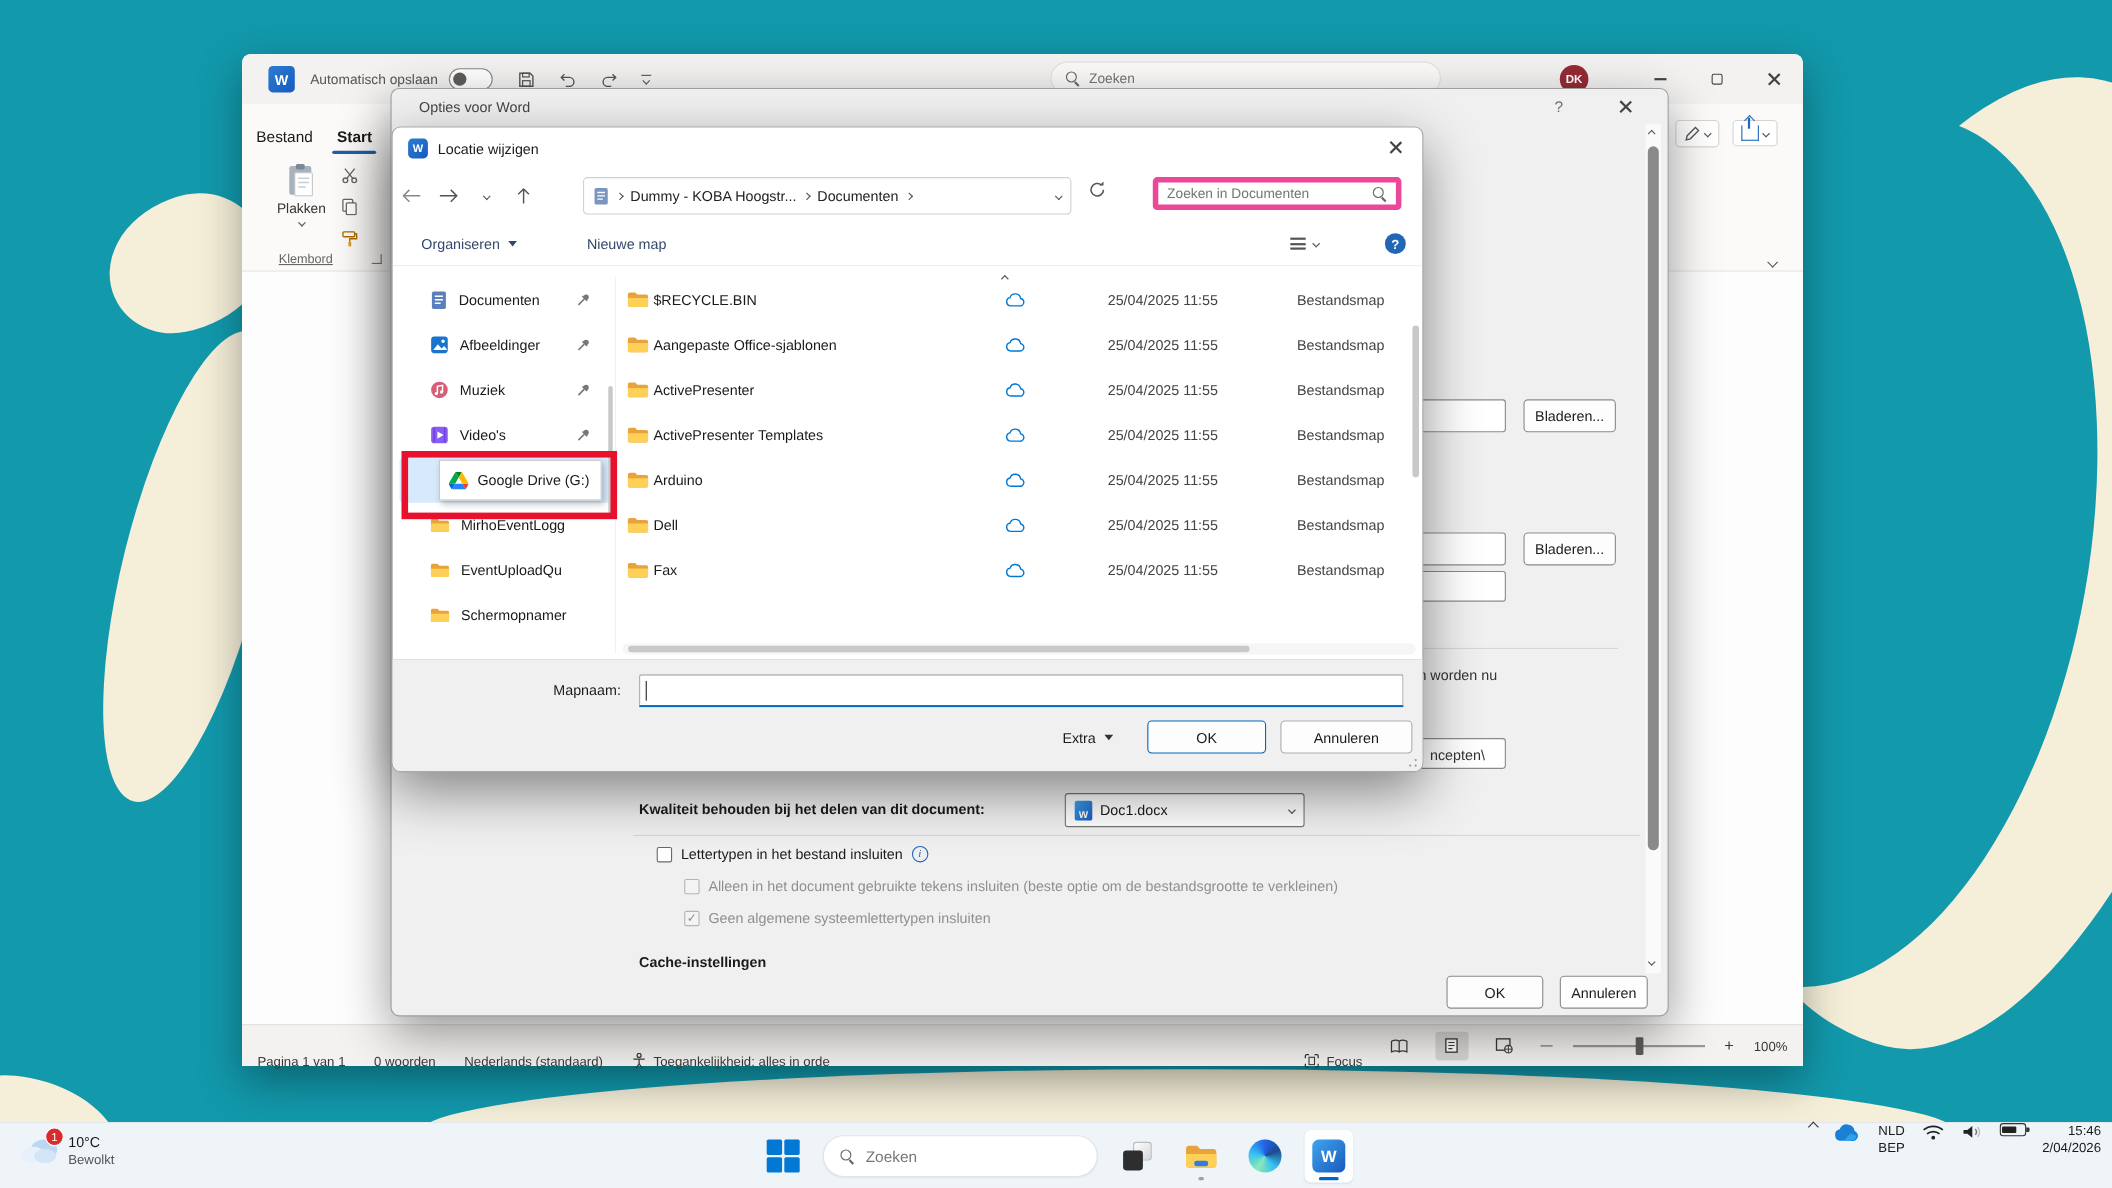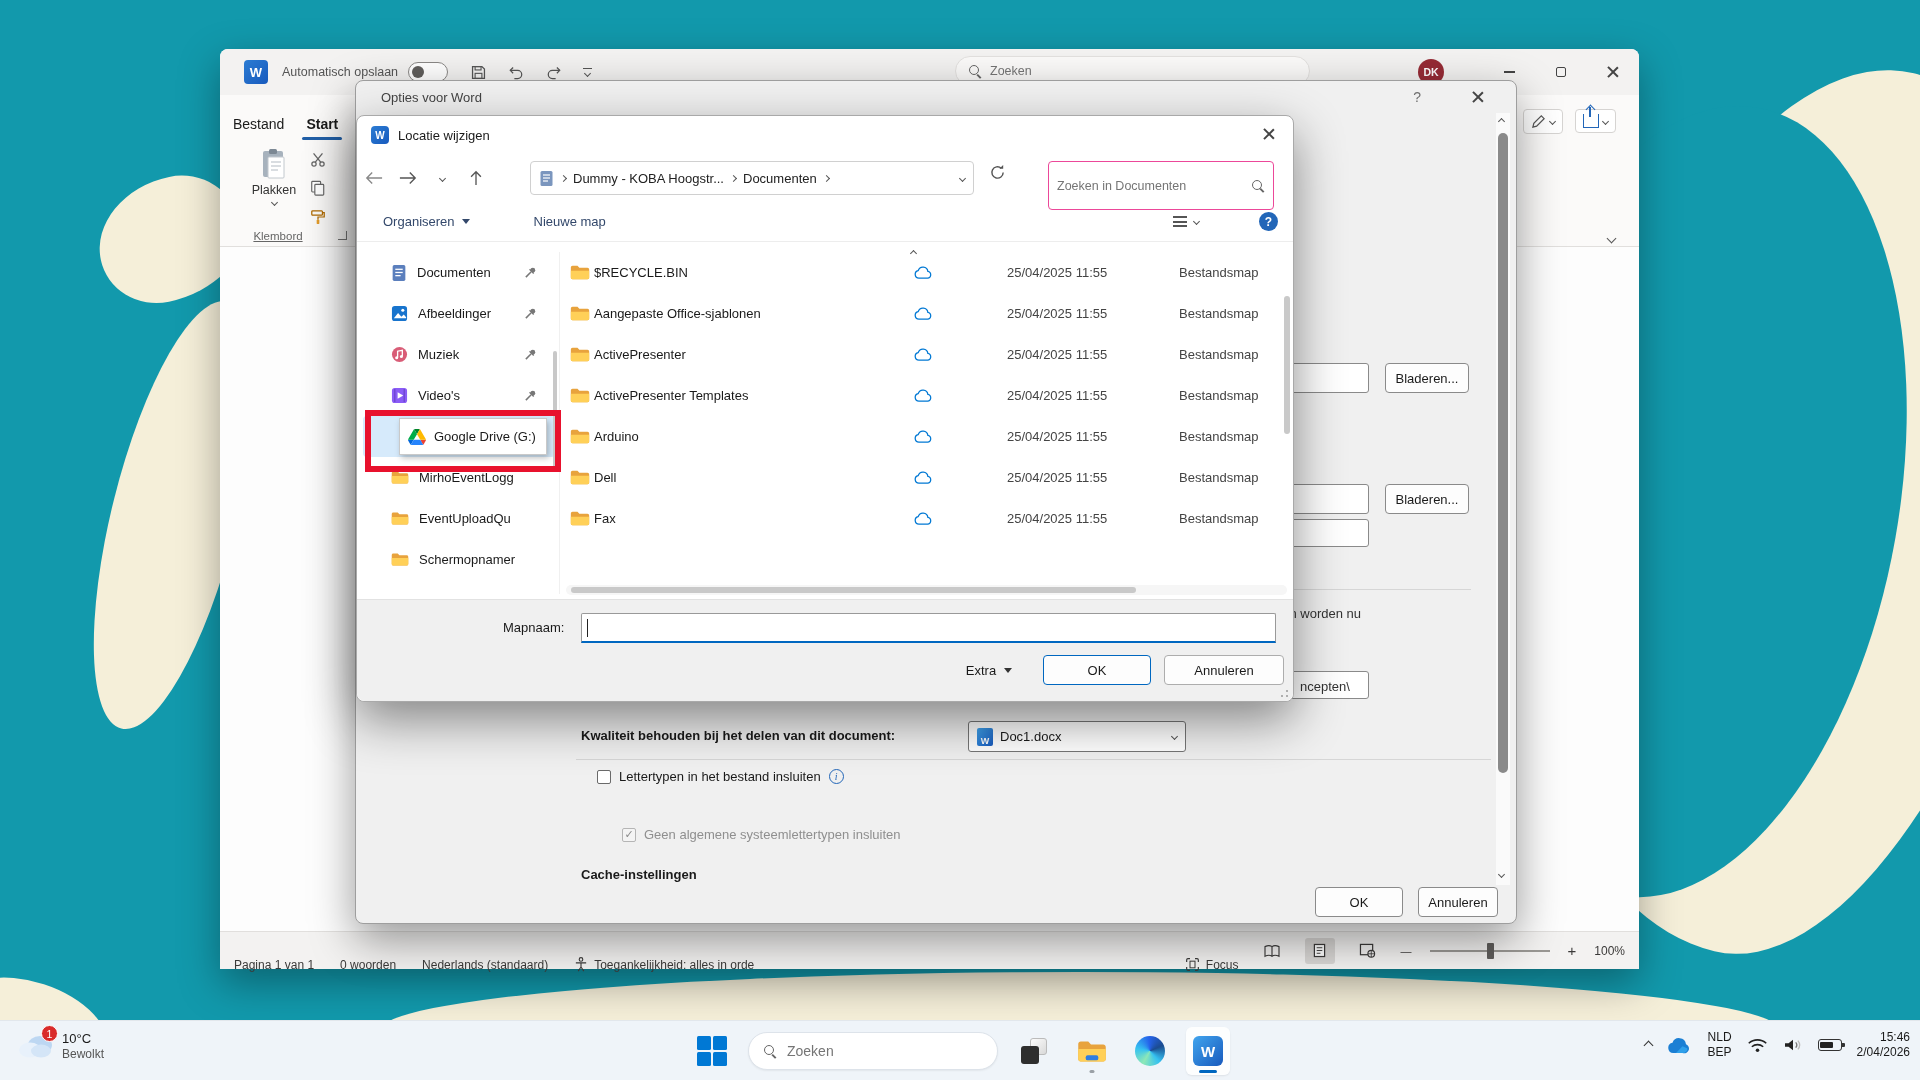--- a/index.html
+++ b/index.html
@@ -91,21 +91,21 @@
   
   .file-dialog { position:absolute; left:356px; top:115px; width:938px; height:587px; background:#fff; border:1px solid #A9A9A9; border-radius:8px; box-shadow:0 18px 50px rgba(0,0,0,.45); }
   .fd-titlebar { position:absolute; left:0; top:0; width:100%; height:38px; display:flex; align-items:center; padding-left:14px; gap:9px; }
   .fd-titlebar .word-logo { width:18px; height:18px; font-size:10px; }
   .fd-close { position:absolute; right:18px; top:12px; }
   .fd-address { position:absolute; left:0; top:42px; width:100%; height:40px; display:flex; align-items:center; }
   .nav-ico { width:34px; display:flex; justify-content:center; color:#555; }
   .addr-box { position:absolute; left:173px; top:3px; width:444px; height:34px; border:1px solid #D0D0D0; border-radius:4px; display:flex; align-items:center; gap:7px; padding:0 8px; }
   .crumb { white-space:nowrap; color:#222; }
   .addr-refresh { position:absolute; left:632px; top:6px; }
-  .fd-search { position:absolute; left:691px; top:3px; width:226px; height:49px; border:1px solid #ec4899; border-radius:4px; display:flex; align-items:center; padding:0 8px; }
+  .fd-search { position:absolute; left:691px; top:3px; width:226px; height:30px; border:5px solid #ec4899; border-radius:4px; display:flex; align-items:center; padding:0 8px; }
   .fd-search input { border:0; outline:0; flex:1; font-size:12.5px; color:#666; font-family:inherit; background:transparent; }
   .fd-toolbar { position:absolute; left:0; top:86px; width:100%; height:40px; display:flex; align-items:center; border-bottom:1px solid #EDEDED; color:#33486B; }
   .tb-item { display:flex; align-items:center; gap:7px; padding:0 14px; }
   .tri-down { width:0; height:0; border-left:4px solid transparent; border-right:4px solid transparent; border-top:5px solid #33486B; }
   .view-ico-lines { display:flex; flex-direction:column; gap:2.5px; }
   .view-ico-lines span { width:14px; height:2px; background:#555; }
   .help-circ { position:absolute; left:902px; top:10px; width:19px; height:19px; border-radius:50%; background:#2266B8; color:#fff; font-size:12px; font-weight:bold; display:flex; align-items:center; justify-content:center; }
 
   .fd-sidebar { position:absolute; left:6px; top:136px; width:192px; height:342px; overflow:hidden; }
   .sb-item { position:relative; height:41px; display:flex; align-items:center; gap:10px; padding-left:28px; border-radius:4px; white-space:nowrap; }
@@ -158,21 +158,21 @@
   .tb-search input { border:0; outline:0; flex:1; font-size:14px; color:#555; font-family:inherit; background:transparent; }
   .tb-app { position:relative; width:44px; height:48px; display:flex; align-items:center; justify-content:center; border-radius:6px; }
   .tb-app.active { background:rgba(255,255,255,.85); box-shadow:0 1px 2px rgba(0,0,0,.08); }
   .run-dot { position:absolute; bottom:2px; left:50%; transform:translateX(-50%); width:5px; height:3px; border-radius:2px; background:#9aa0a6; }
   .run-bar { position:absolute; bottom:2px; left:50%; transform:translateX(-50%); width:18px; height:3px; border-radius:2px; background:#0067C0; }
   .squares-ico { position:relative; width:26px; height:26px; }
   .squares-ico .b { position:absolute; right:0; top:0; width:17px; height:17px; background:linear-gradient(135deg,#fdfdfd,#d9d9d9); border:1px solid #bbb; border-radius:3px; }
   .squares-ico .f { position:absolute; left:0; bottom:0; width:18px; height:18px; background:#2E2E2E; border-radius:3px; }
   .edge-ico { width:30px; height:30px; border-radius:50%; background:conic-gradient(from 210deg,#8DE8B7,#35C1F1,#2563EB,#1B4B8F,#35C1F1,#8DE8B7); }
   .word-tb-logo { width:30px; height:30px; border-radius:6px; background:linear-gradient(135deg,#41A5EE,#185ABD); color:#fff; font-weight:bold; font-size:15px; display:flex; align-items:center; justify-content:center; }
-  .tray { position:absolute; right:10px; top:0; height:48px; display:flex; align-items:center; gap:15px; }
+  .tray { position:absolute; right:10px; top:0; height:48px; display:flex; align-items:flex-start; gap:15px; }
   .lang-block,.clock-block { display:flex; flex-direction:column; align-items:center; font-size:12px; line-height:15px; }
   .clock-block { align-items:flex-end; }
   .battery-ico { position:relative; width:24px; height:12px; border:1.4px solid #333; border-radius:3px; }
   .battery-ico::after { content:""; position:absolute; right:-4px; top:2.5px; width:2.5px; height:4px; background:#333; border-radius:0 1px 1px 0; }
   .battery-ico .fill { position:absolute; left:1.5px; top:1.5px; width:13px; height:6px; background:#222; border-radius:1px; }
 
   
   .chev { display:inline-block; width:7px; height:7px; border-right:1.5px solid #555; border-bottom:1.5px solid #555; transform:rotate(45deg); }
   .chev.sm { width:5px; height:5px; }
   .chev.up { transform:rotate(-135deg); }
@@ -368,20 +368,24 @@
       <span style="flex:1;">Doc1.docx</span>
       <i class="chev sm"></i>
     </div>
     <div class="opt-divider" style="left:220px; top:678px; width:915px;"></div>
 
     <div class="cb-row" style="left:241px; top:688px;">
       <span class="cb-box"></span>
       <span class="cb-label">Lettertypen in het bestand insluiten</span>
       <span class="info-circ">i</span>
     </div>
+    <div class="cb-row" style="left:266px; top:717px;">
+      <span class="cb-box disabled"></span>
+      <span class="cb-label disabled">Alleen in het document gebruikte tekens insluiten (beste optie om de bestandsgrootte te verkleinen)</span>
+    </div>
     <div class="cb-row" style="left:266px; top:746px;">
       <span class="cb-box disabled">✓</span>
       <span class="cb-label disabled">Geen algemene systeemlettertypen insluiten</span>
     </div>
     <span class="cache-heading">Cache-instellingen</span>
 
     <div class="opt-scroll">
       <i class="chev up sm" style="position:absolute;left:3px;top:6px;"></i>
       <div class="thumb"></div>
       <i class="chev sm" style="position:absolute;left:3px;bottom:8px;"></i>

